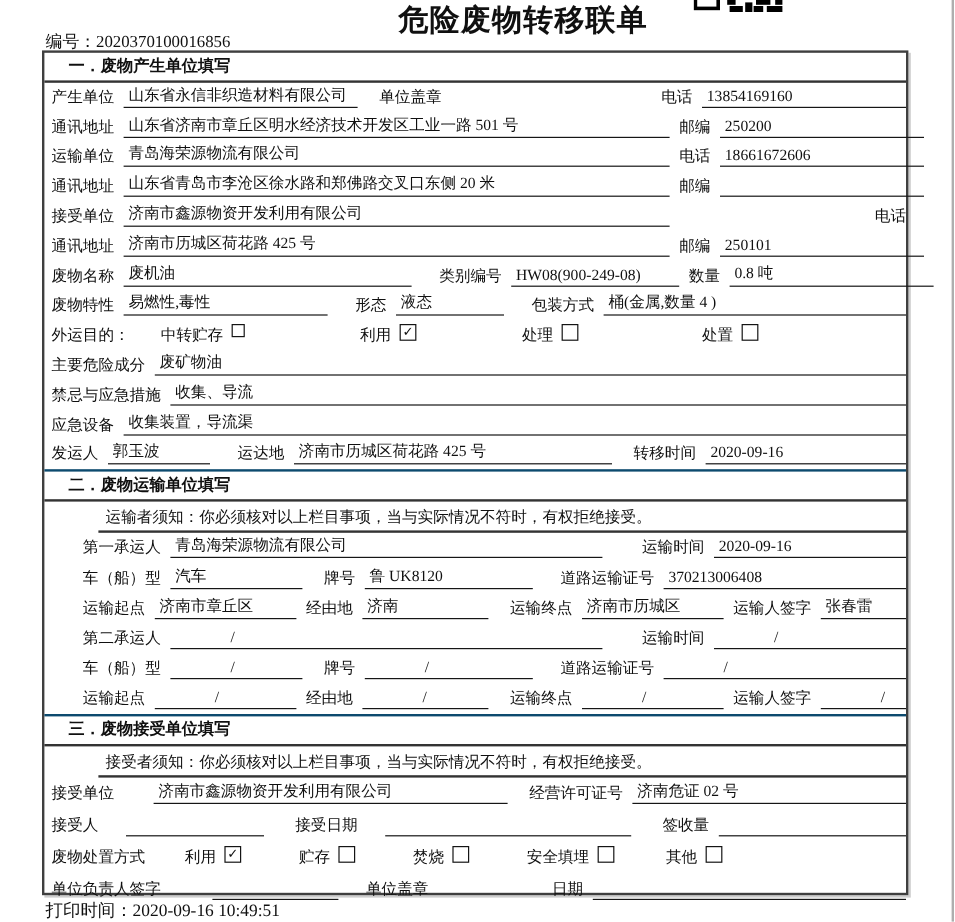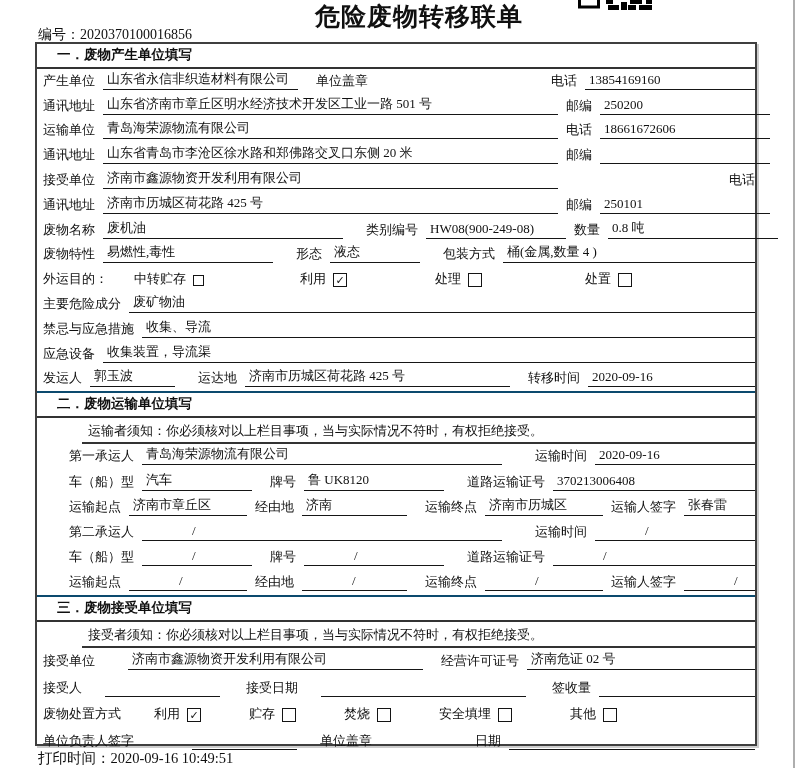--- a/index.html
+++ b/index.html
@@ -1,21 +1,21 @@
 <!DOCTYPE html>
 <html><head>
 <meta charset="utf-8">
 <style>
   html,body{margin:0;padding:0;background:#fff;}
   body{width:796px;height:768px;position:relative;overflow:hidden;
        font-family:"Liberation Serif","DejaVu Serif",serif;color:#101010;font-size:13px;}
   .page{position:absolute;inset:0;background:#fff;}
   .page-edge{position:absolute;top:0;bottom:0;right:1px;width:2px;background:#aeaeae;}
   .doc-number{position:absolute;left:38px;top:26px;font-size:14px;white-space:nowrap;}
-  .doc-title{position:absolute;left:315px;top:0;margin:0;font-size:25px;font-weight:bold;letter-spacing:1px;white-space:nowrap;}
+  .doc-title{position:absolute;left:332px;top:0;margin:0;font-size:25px;font-weight:bold;letter-spacing:1px;white-space:nowrap;}
   .qr{position:absolute;left:578px;top:0;}
   .form-table{position:absolute;left:35px;top:42px;width:722px;height:704px;box-sizing:border-box;
               border:2px solid #3f3f3f;box-shadow:2px 2px 0 rgba(145,145,145,.45);
               display:flex;flex-direction:column;background:#fff;}
   .sec{display:flex;flex-direction:column;flex:none;}
   .sec-title{font-weight:bold;font-size:13.5px;padding:2px 20px 3px;border-bottom:2px solid #333;flex:none;}
   .bt{border-top:2px solid #0c4a6e;}
   .notice{flex:none;height:26px;box-sizing:border-box;padding:4px 6px 0;border-bottom:2px solid #333;white-space:nowrap;margin-left:45px;}
   .row{display:flex;align-items:flex-end;gap:8px;flex:none;box-sizing:border-box;
        padding:0 0 4px 6px;white-space:nowrap;}
@@ -23,23 +23,23 @@
   .lbl{flex:none;}
   .val{border-bottom:1px solid #161616;padding:0 4px 1px;min-height:16px;box-sizing:border-box;
        flex:none;overflow:hidden;}
   .fl{flex:1 1 auto;}
   .ind{text-indent:46px;}
   .w85{width:85px}.w90{width:90px}.w105{width:105px}.w110{width:110px}.w115{width:115px}
   .w118{width:118px}.w140{width:140px}.w170{width:170px}.w195{width:195px}.w205{width:205px}
   .w240{width:240px}.w265{width:265px}.w295{width:295px}.w360{width:360px}.w455{width:455px}
   .mla{margin-left:auto;}
   .ml10{margin-left:10px}.ml15{margin-left:15px}.ml18{margin-left:18px}.ml25{margin-left:25px}
-  .ml32{margin-left:15px}.ml40{margin-left:40px}.ml55{margin-left:50px}.ml80{margin-left:80px}
+  .ml32{margin-left:15px}.ml40{margin-left:40px}.ml55{margin-left:35px}.ml80{margin-left:80px}
   .ml88{margin-left:88px}.ml95{margin-left:95px}
-  .opt{display:inline-flex;align-items:flex-end;flex:none;}
+  .opt{display:inline-flex;flex:none;}
   .cb{flex:none;width:12px;height:12px;border:1px solid #141414;display:inline-flex;
       align-items:center;justify-content:center;font-size:11px;line-height:1;margin:0 0 1px 7px;}
   .cb.sm{width:9px;height:9px;margin-bottom:2px;font-size:8px;}
   .print-line{position:absolute;left:38px;top:749px;font-size:14.5px;white-space:nowrap;}
 </style>
 </head>
 <body>
 
 <div class="page">
 

